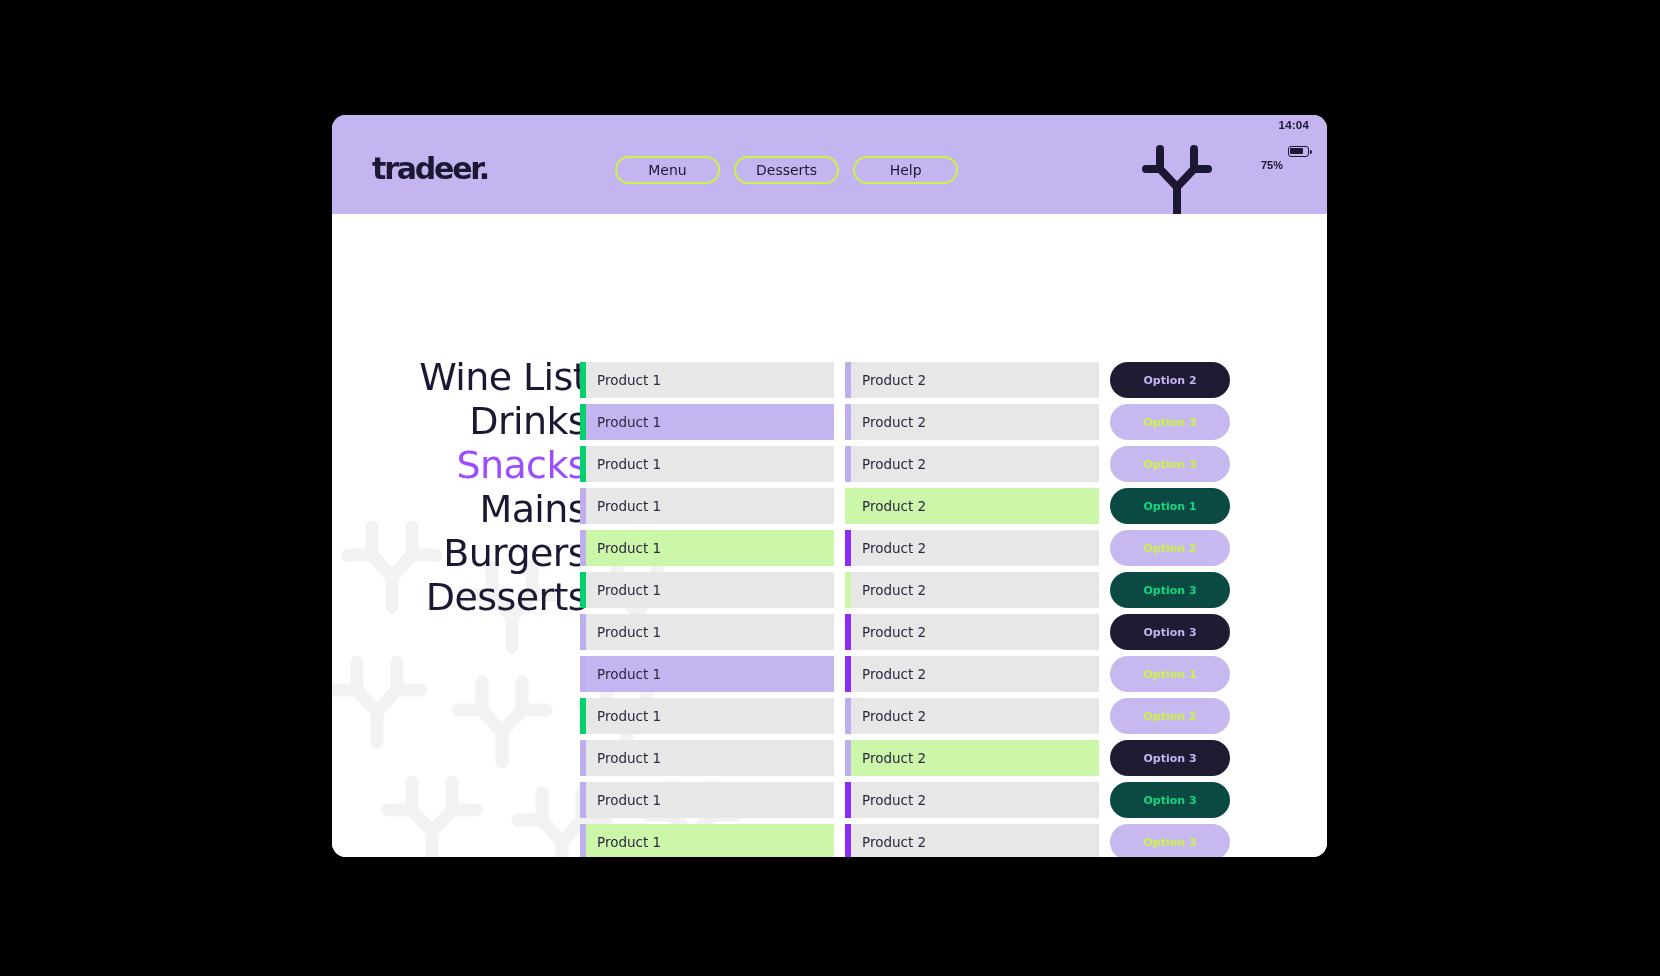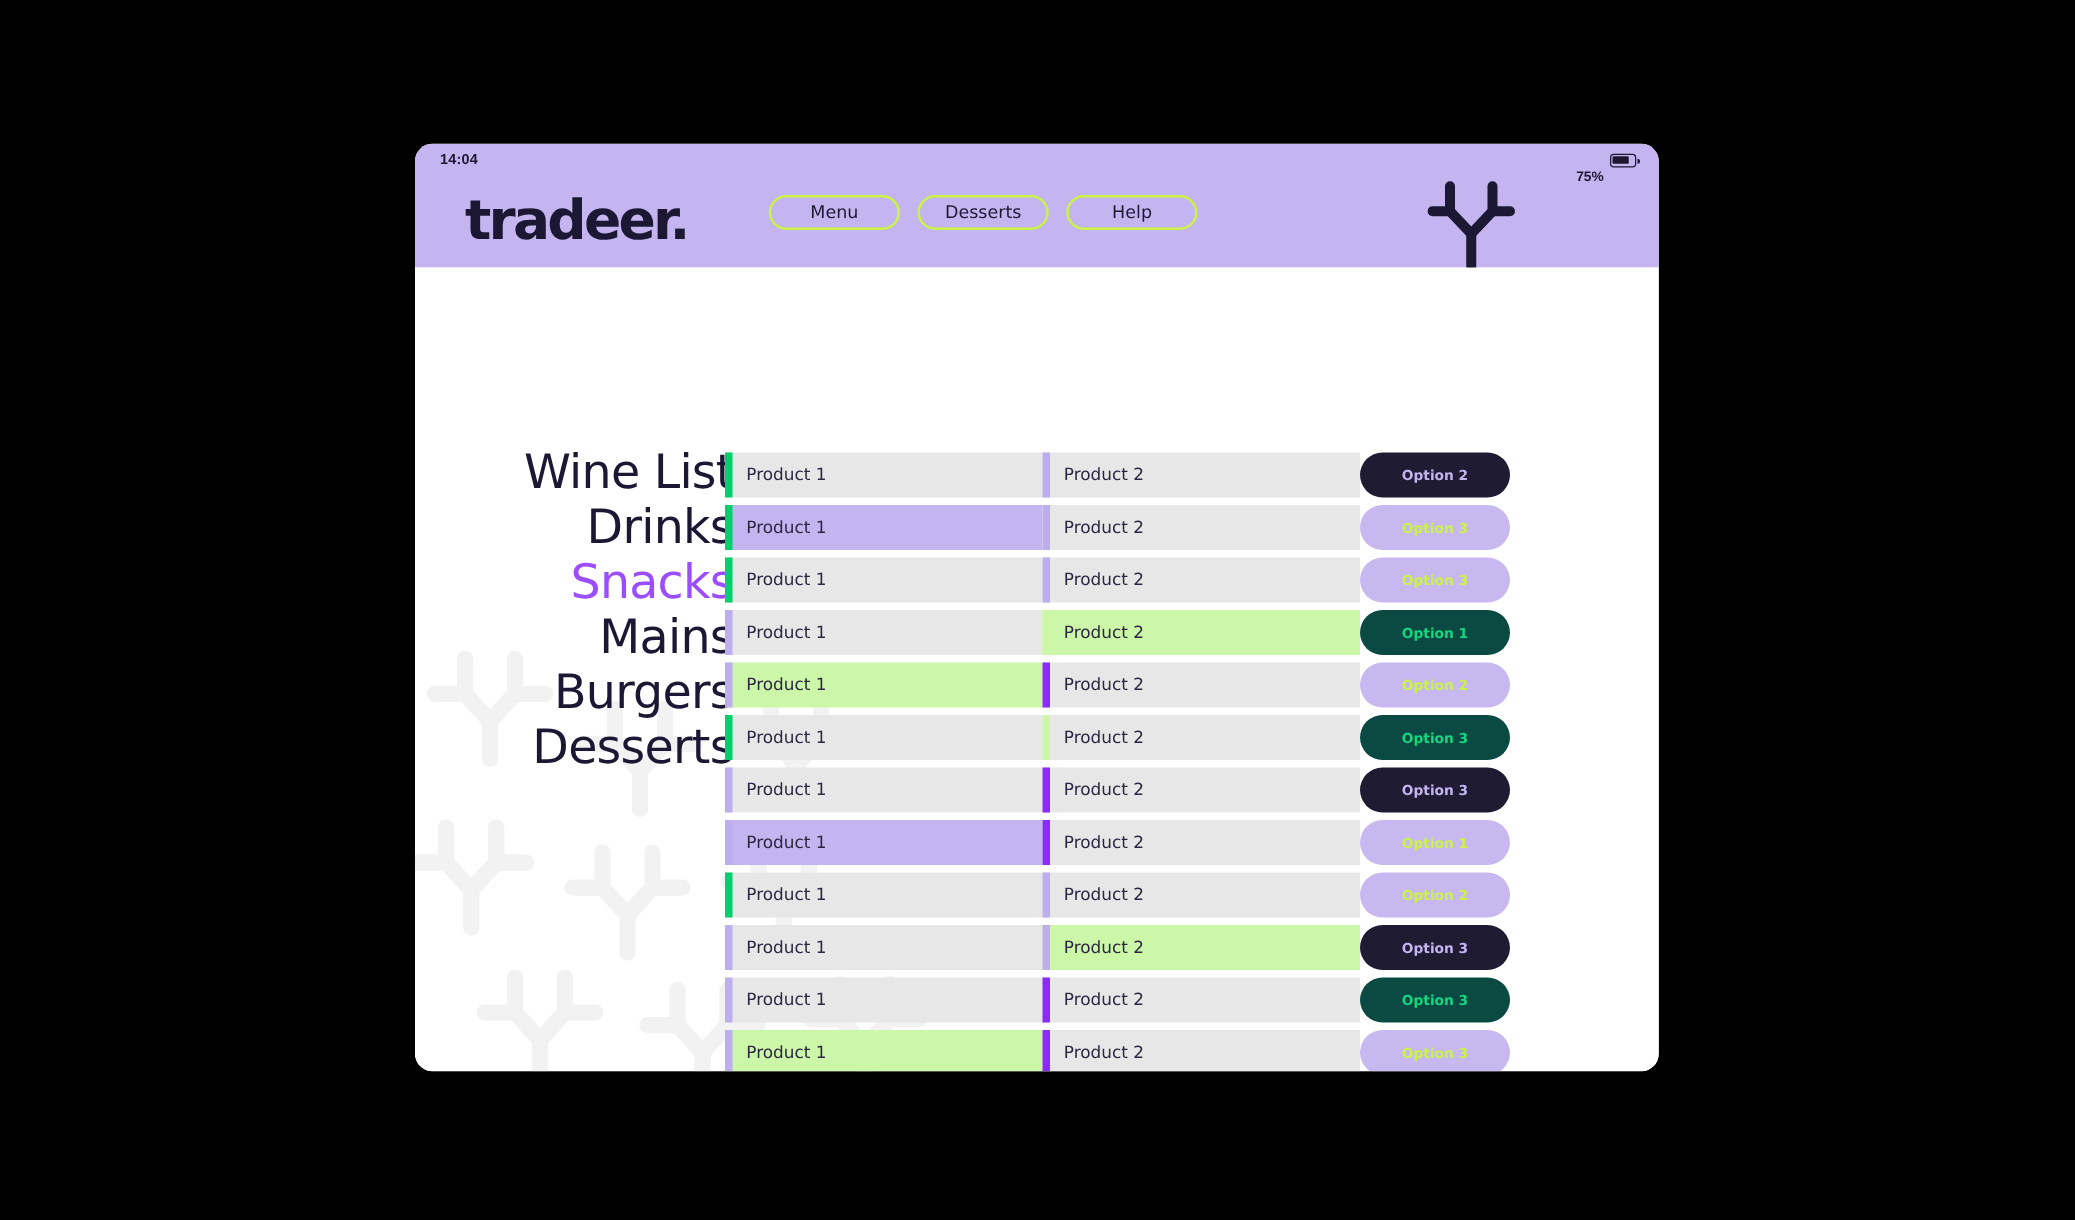--- a/index.html
+++ b/index.html
@@ -39,23 +39,24 @@
     height: 99px;
     background: #c4b4ef;
   }
 
   #statusbar {
     position: absolute;
     left: 0; top: 0;
     width: 100%;
     height: 22px;
     display: flex;
-    align-items: center;
+    align-items: flex-end;
     justify-content: space-between;
     padding: 4px 18px 0 20px;
+    flex-direction: column;
   }
   #status-time {
     font-size: 11.5px;
     font-weight: bold;
     color: #1c1833;
     letter-spacing: 0.2px;
   }
   #status-right {
     display: flex;
     align-items: center;
@@ -98,21 +99,21 @@
     width: 100%;
     height: 77px;
     display: flex;
     align-items: center;
   }
 
   #logo-wordmark {
     position: absolute;
     left: 40px;
     top: 14px;
-    font-size: 44px;
+    font-size: 30px;
     font-weight: bold;
     letter-spacing: -2.2px;
     color: #1c1833;
     font-family: "DejaVu Sans", sans-serif;
   }
   #logo-wordmark .dot { color: #1c1833; }
 
   #navpills {
     position: absolute;
     left: 283px;
@@ -188,21 +189,21 @@
   
   #grid {
     position: absolute;
     left: 248px;
     top: 148px;
     width: 700px;
   }
   .grid-row {
     display: flex;
     align-items: flex-end;
-    gap: 0;
+    gap: 11px;
     margin-bottom: 6px;
     height: 36px;
   }
 
   .prodcell {
     position: relative;
     width: 254px;
     height: 36px;
     display: flex;
     align-items: center;

